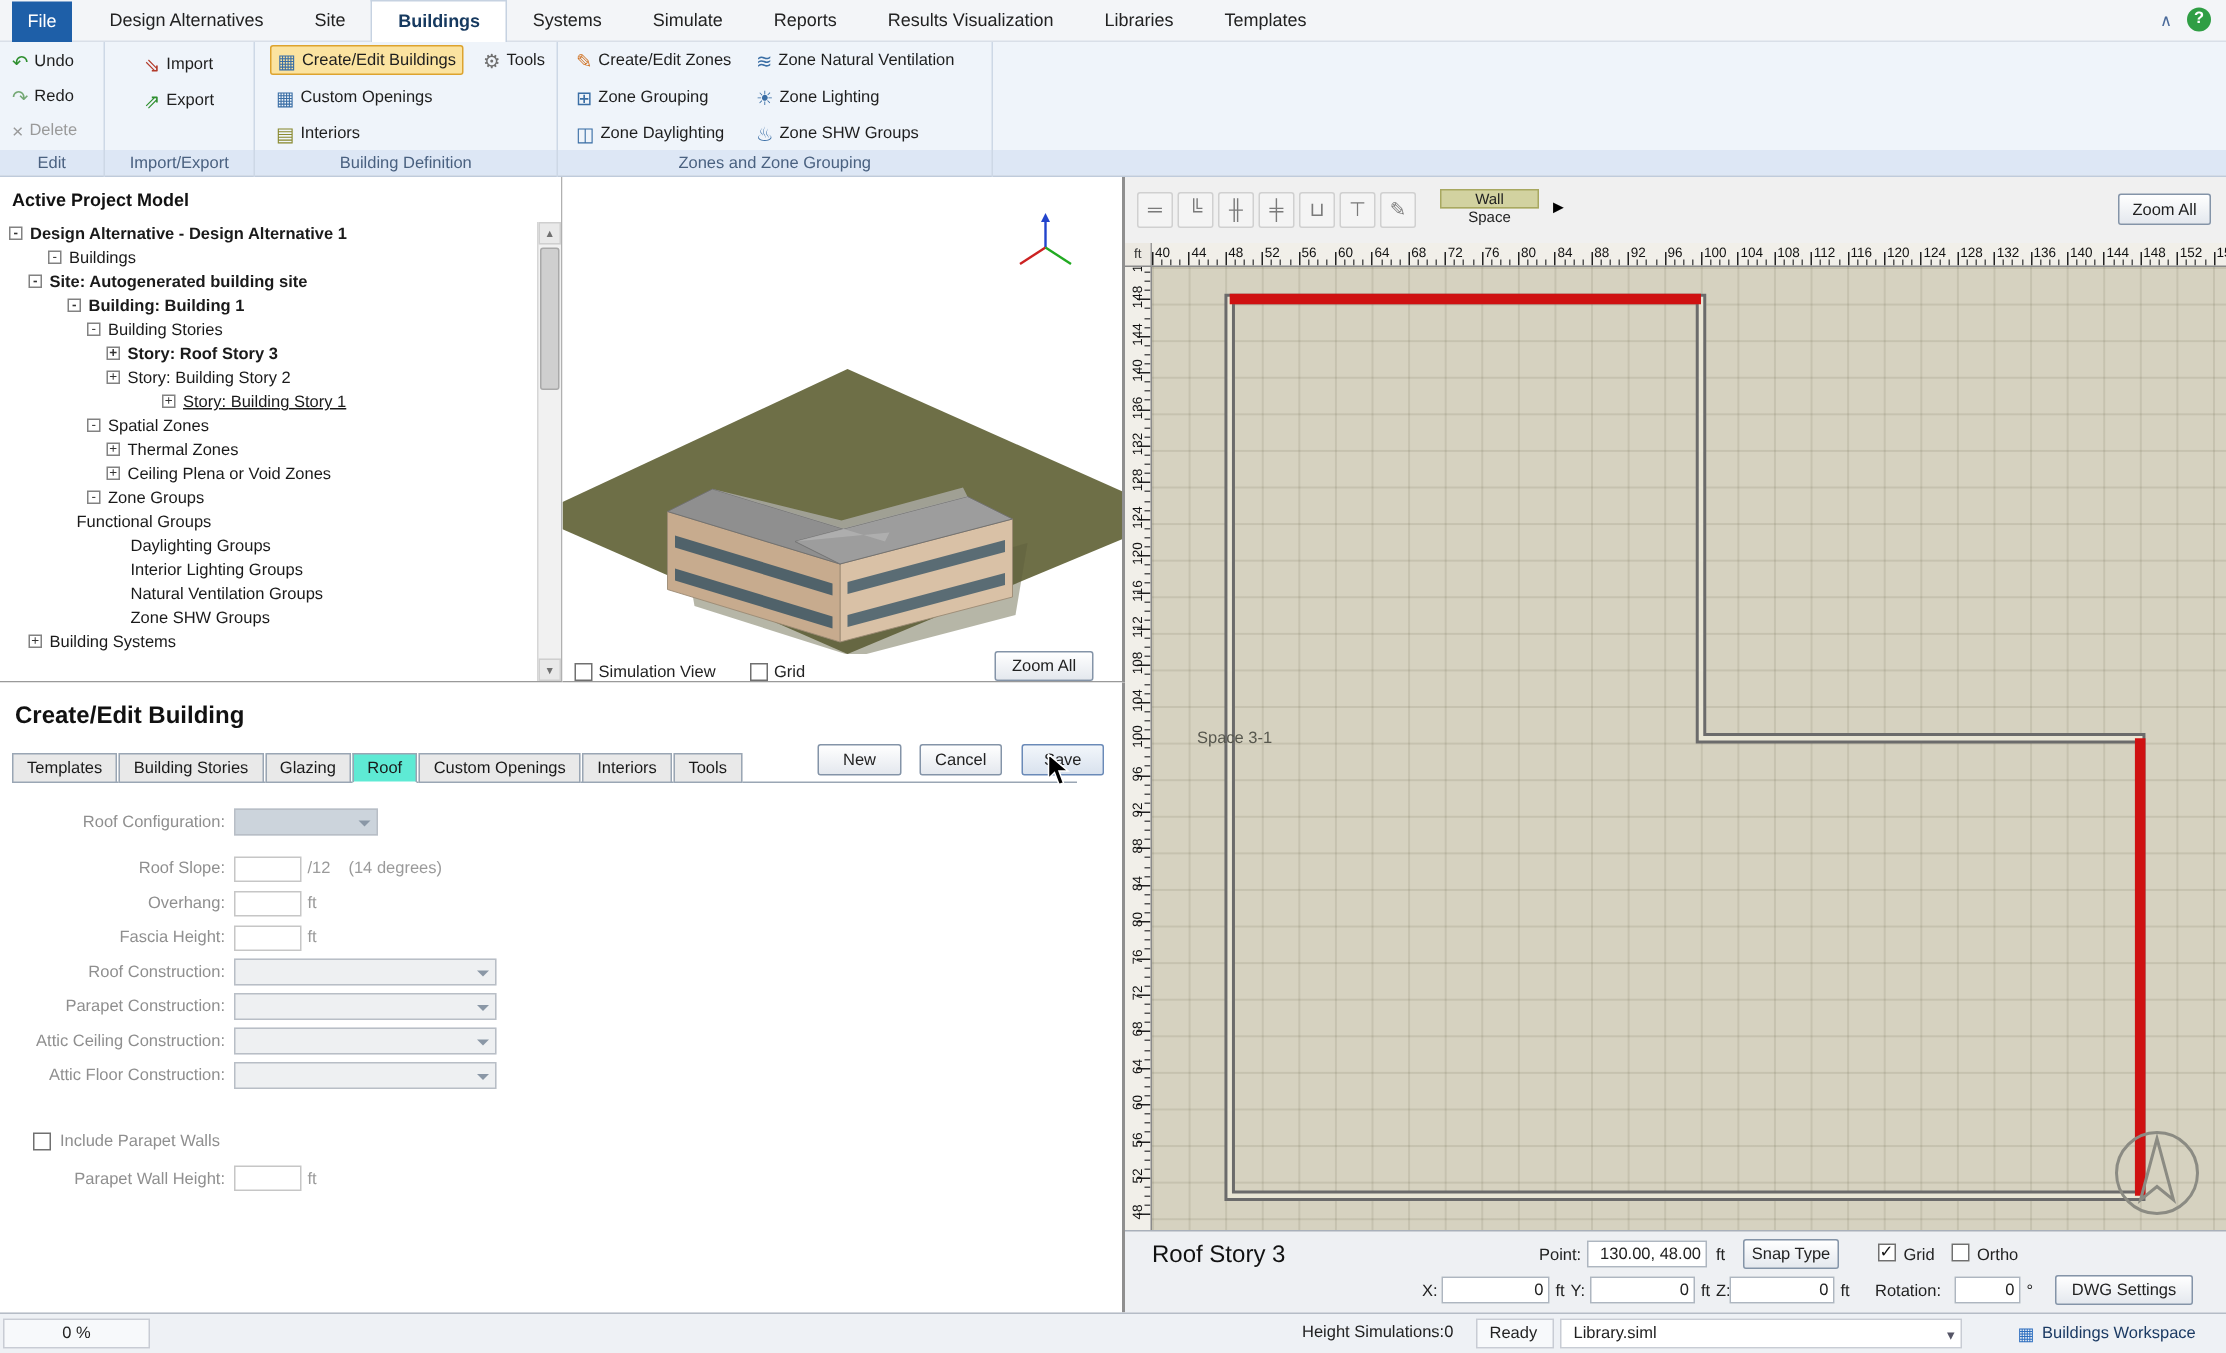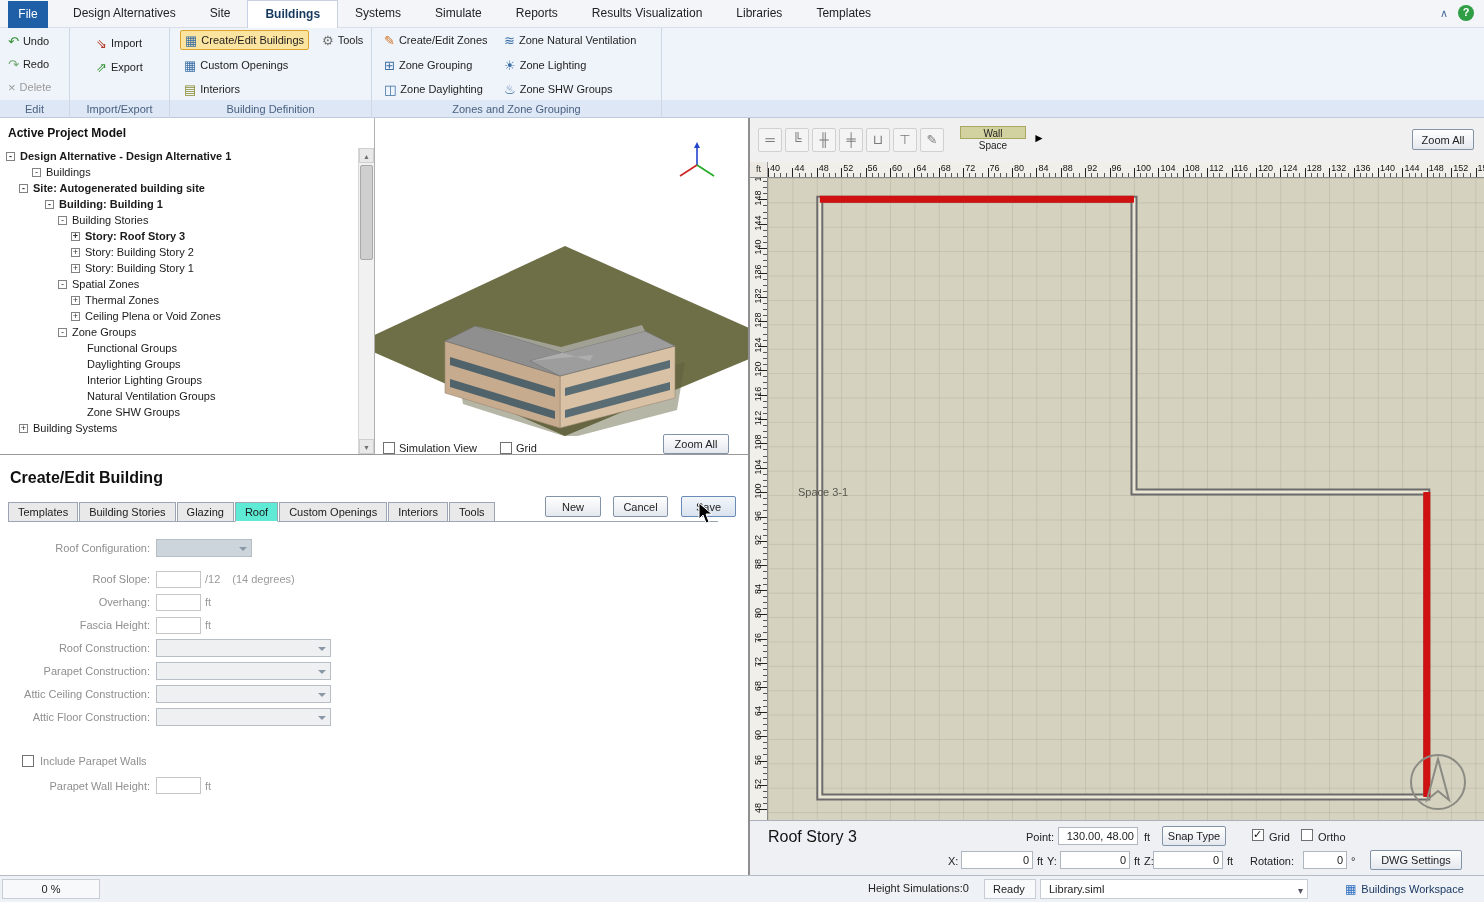--- a/index.html
+++ b/index.html
@@ -213,26 +213,26 @@
 <div id="tree-panel">
   <div id="tree-title">Active Project Model</div>
   <div id="tree">
       <div class="trow b" style="padding-left: 6px;"><span class="exp">-</span><span>Design Alternative - Design Alternative 1</span></div>
       <div class="trow" style="padding-left: 32px;"><span class="exp">-</span><span>Buildings</span></div>
       <div class="trow b" style="padding-left: 19px;"><span class="exp">-</span><span>Site: Autogenerated building site</span></div>
       <div class="trow b" style="padding-left: 45px;"><span class="exp">-</span><span>Building: Building 1</span></div>
       <div class="trow" style="padding-left: 58px;"><span class="exp">-</span><span>Building Stories</span></div>
       <div class="trow b" style="padding-left: 71px;"><span class="exp">+</span><span>Story: Roof Story 3</span></div>
       <div class="trow" style="padding-left: 71px;"><span class="exp">+</span><span>Story: Building Story 2</span></div>
-      <div class="trow" style="padding-left: 71px;"><span class="exp">+</span><span>Story: Building Story 1</span></div>
+      <div class="trow" style="padding-left: 108px; text-decoration: underline;"><span class="exp">+</span><span>Story: Building Story 1</span></div>
       <div class="trow" style="padding-left: 58px;"><span class="exp">-</span><span>Spatial Zones</span></div>
       <div class="trow" style="padding-left: 71px;"><span class="exp">+</span><span>Thermal Zones</span></div>
       <div class="trow" style="padding-left: 71px;"><span class="exp">+</span><span>Ceiling Plena or Void Zones</span></div>
       <div class="trow" style="padding-left: 58px;"><span class="exp">-</span><span>Zone Groups</span></div>
-      <div class="trow" style="padding-left: 71px;"><span class="expsp"></span><span>Functional Groups</span></div>
+      <div class="trow" style="padding-left: 35px;"><span class="expsp"></span><span>Functional Groups</span></div>
       <div class="trow" style="padding-left: 71px;"><span class="expsp"></span><span>Daylighting Groups</span></div>
       <div class="trow" style="padding-left: 71px;"><span class="expsp"></span><span>Interior Lighting Groups</span></div>
       <div class="trow" style="padding-left: 71px;"><span class="expsp"></span><span>Natural Ventilation Groups</span></div>
       <div class="trow" style="padding-left: 71px;"><span class="expsp"></span><span>Zone SHW Groups</span></div>
       <div class="trow" style="padding-left: 19px;"><span class="exp">+</span><span>Building Systems</span></div>
     </div>
   <div id="tree-scroll">
     <div class="sarrow">▲</div>
     <div class="sthumb"></div>
     <div class="sarrow down">▼</div>

